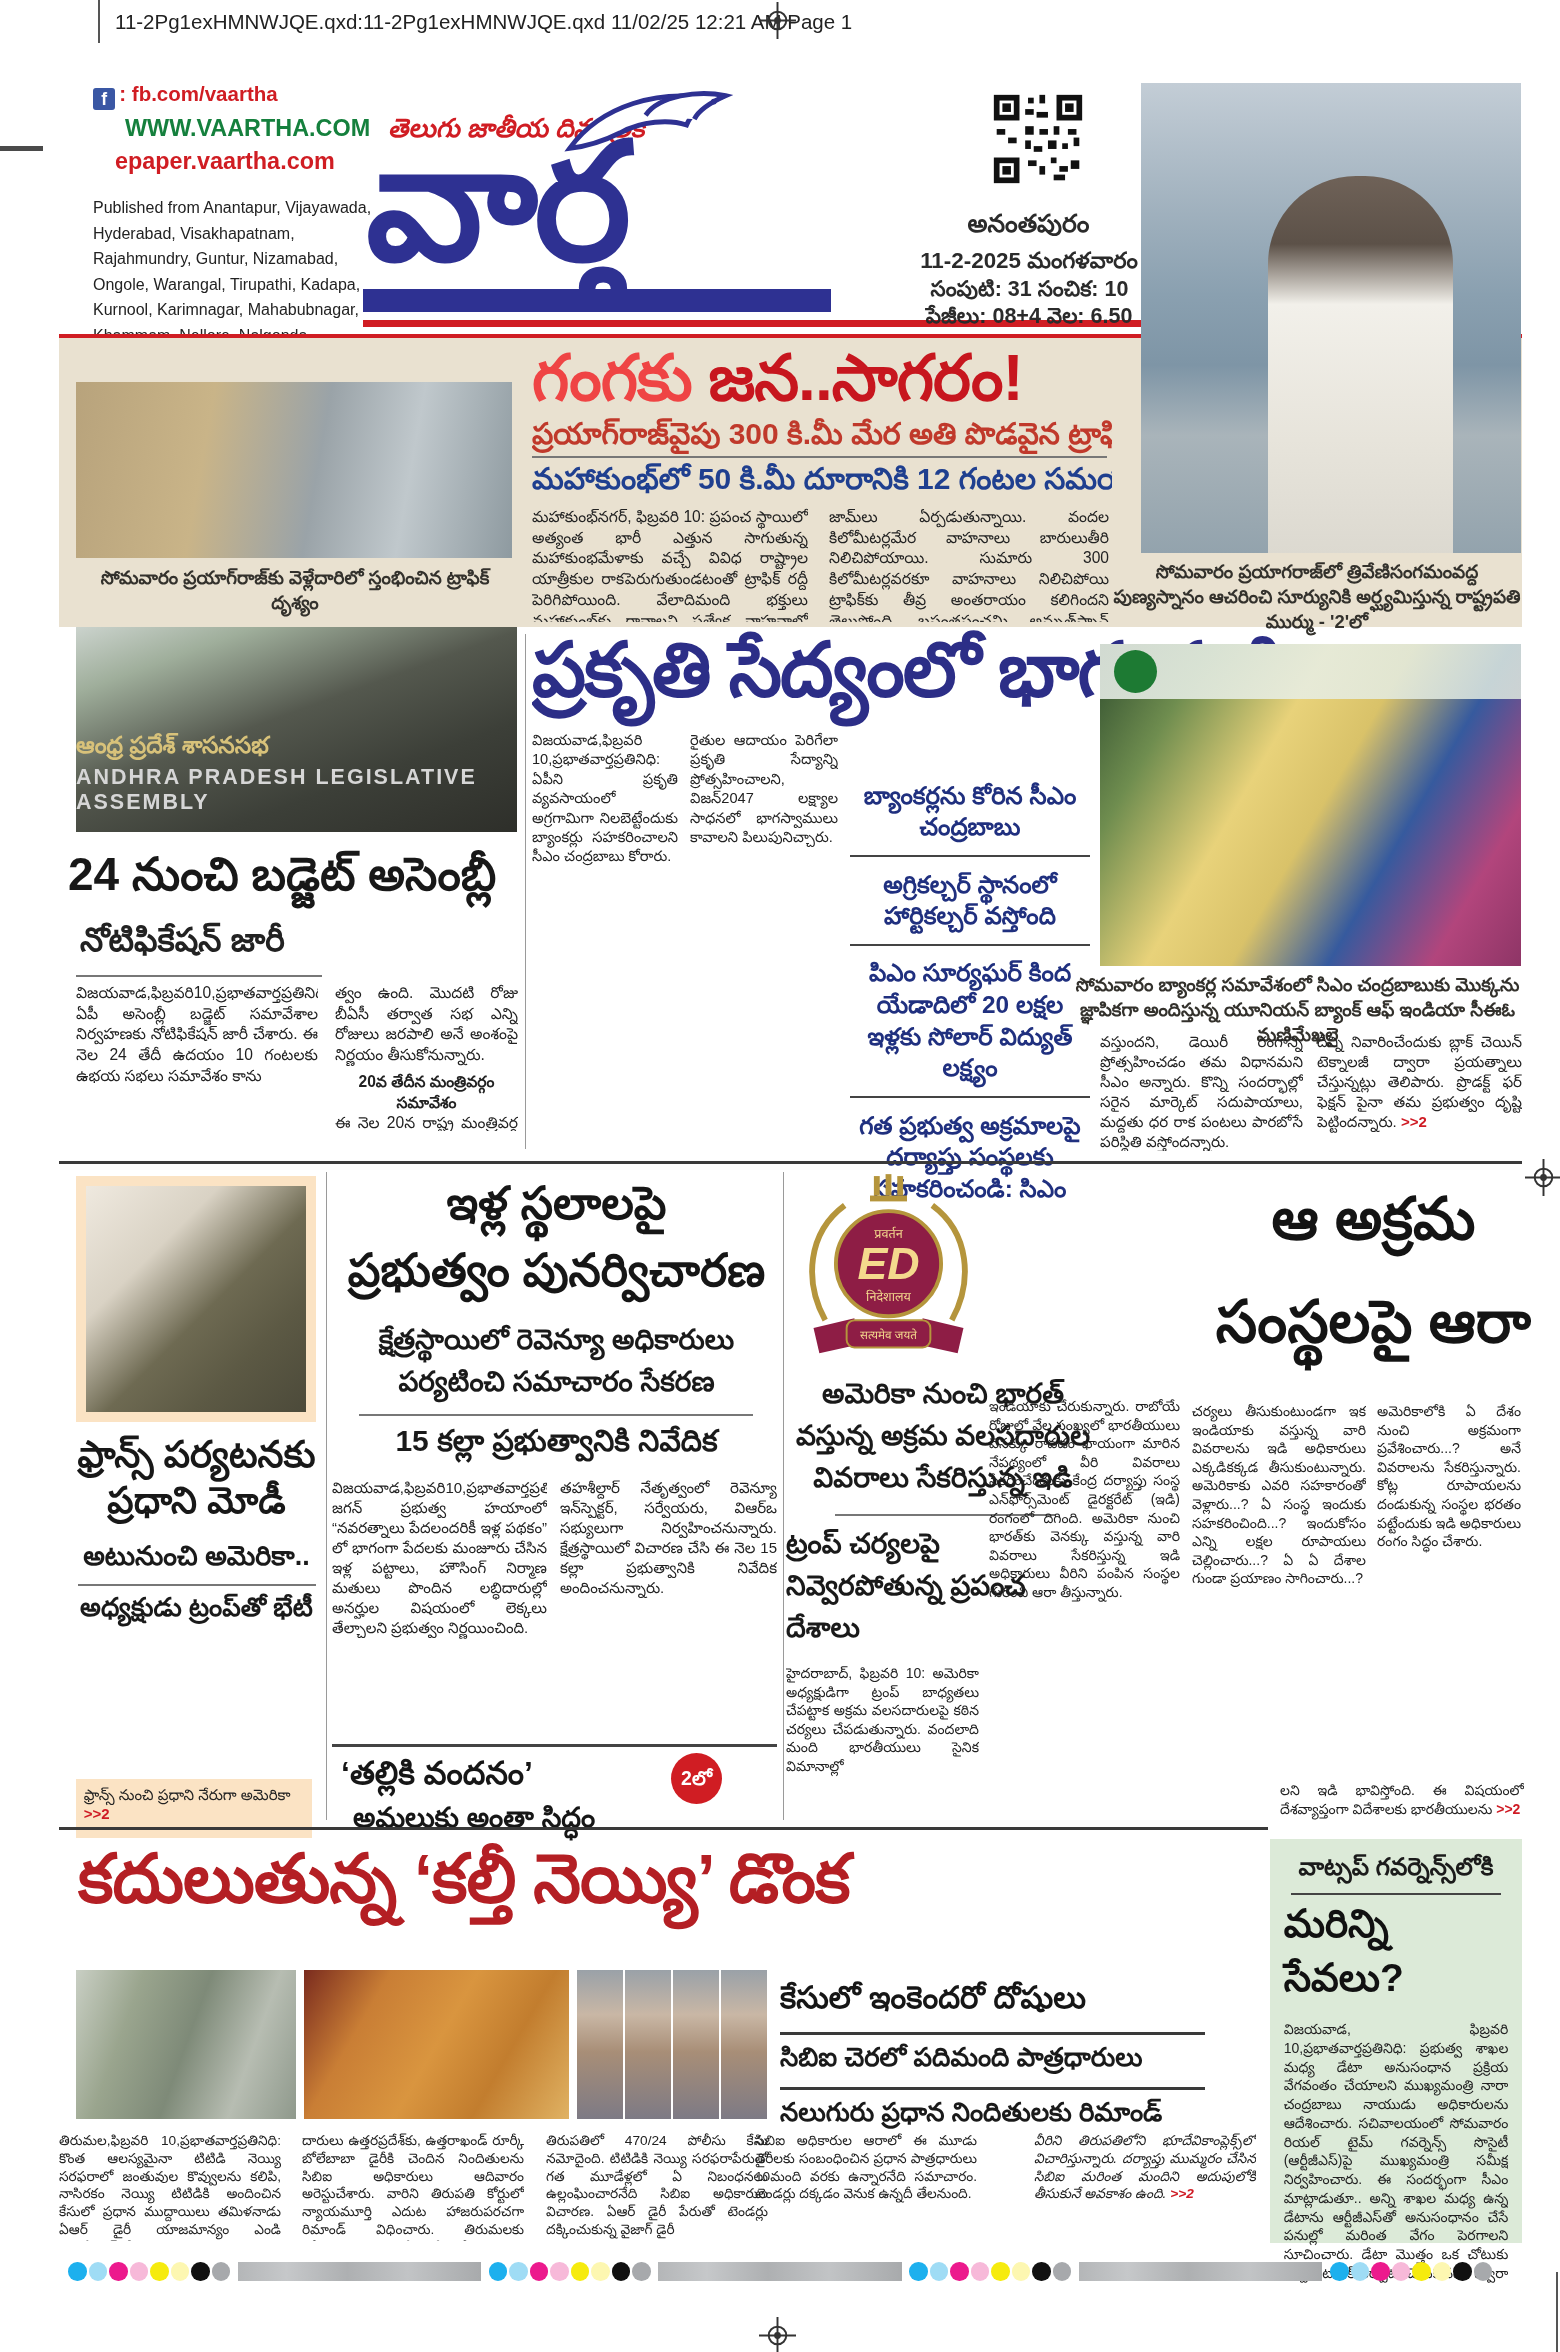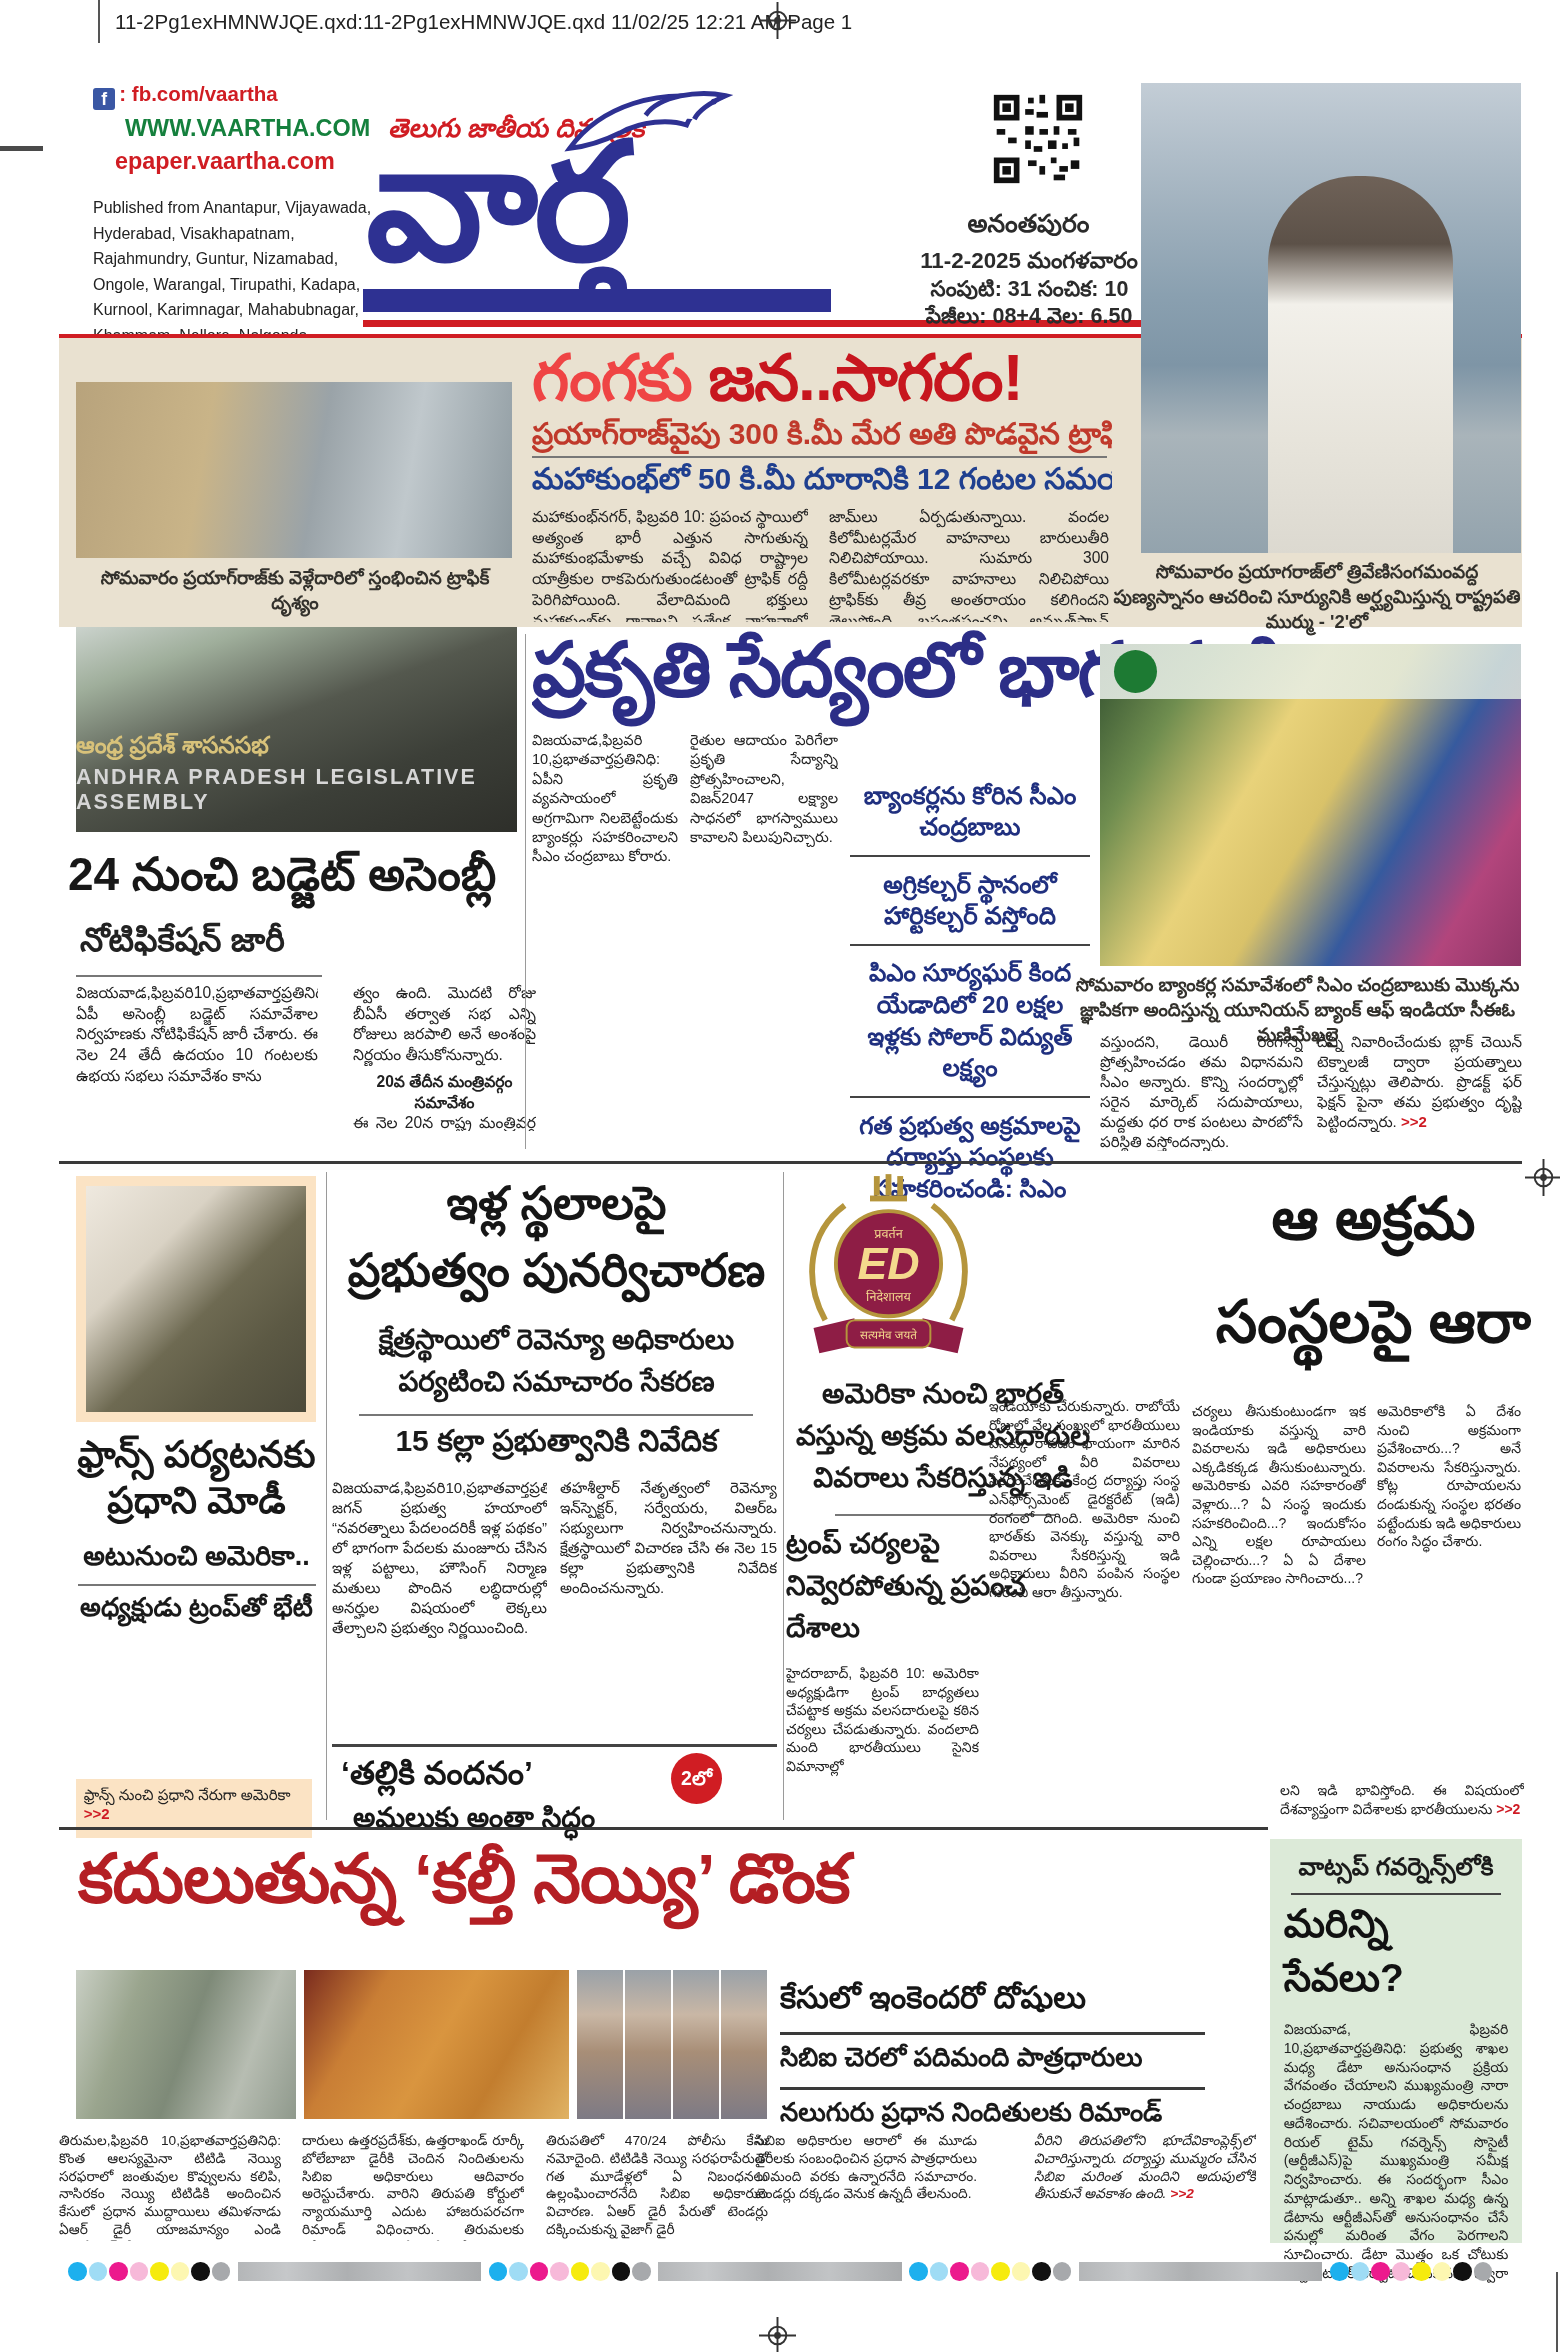--- a/index.html
+++ b/index.html
@@ -59,21 +59,21 @@
   
   #asm-photo{left:76px;top:627px;width:441px;height:205px;
       background:linear-gradient(160deg,#cbd3cd 0%,#9fae9b 18%,#54584e 45%,#3c3f38 70%,#2e2f2a 100%);}
   .asm-sign{position:absolute;left:0;width:100%;}
   #asm-sign-te{top:105px;color:#d8c27a;font-size:23.4px;font-weight:bold;}
   #asm-sign-en{top:138px;color:#d6d6d6;font-size:21.5px;font-weight:bold;letter-spacing:2px;}
   #asm-head{left:68px;top:847px;width:456px;font-size:46px;font-weight:800;color:#181818;white-space:nowrap;overflow:hidden;}
   #asm-sub{left:80px;top:921px;width:244px;font-size:33px;font-weight:bold;color:#222;}
   #asm-subrule{left:76px;top:975px;width:246px;}
   #asm-col1{left:76px;top:983px;width:242px;height:148px;}
-  #asm-col2{left:335px;top:983px;width:183px;height:148px;margin-left:18px;}
+  #asm-col2{left:335px;top:983px;width:183px;height:148px;}
   .crosshead{font-weight:bold;text-align:center;display:block;margin-top:5.9px;}
   
   #nat-colA{left:532px;top:731px;width:146px;height:417px;font-size:14.6px;}
   #nat-colB{left:690px;top:731px;width:148px;height:417px;font-size:14.6px;}
   #nature-deck{left:850px;top:768px;width:240px;}
   .deck-item{padding:11.7px 3.9px;text-align:center;font-size:24.4px;font-weight:bold;color:#20307f;line-height:1.3;}
   .deck-item:not(:last-child){border-bottom:2px solid #444;}
   #cm-photo{left:1100px;top:644px;width:421px;height:322px;
       background:linear-gradient(120deg,#2f4d2e 0%,#6f8d4f 18%,#e8d27a 38%,#d9c269 52%,#365a9e 68%,#b2457c 85%,#8e3566 100%);}
   #cm-banner{position:absolute;left:0;top:0;width:100%;height:55px;background:linear-gradient(90deg,#eef3ee,#dfe9df);opacity:.85;}

